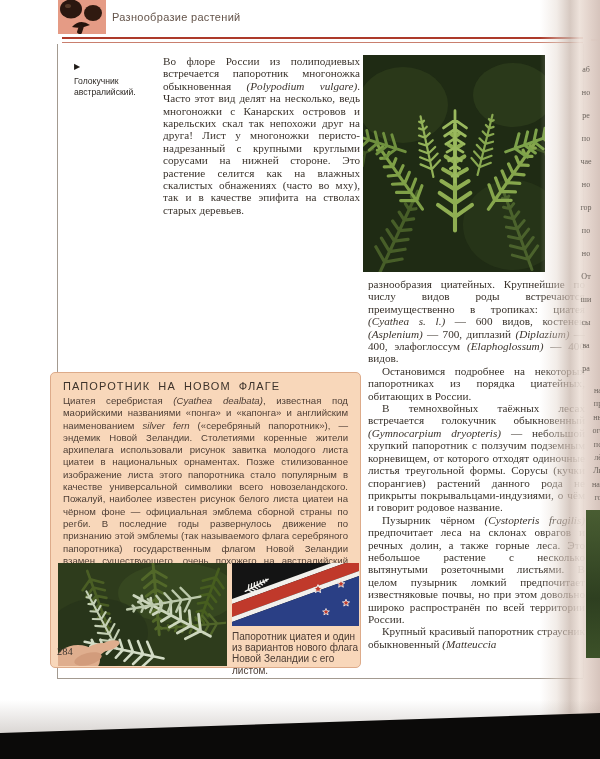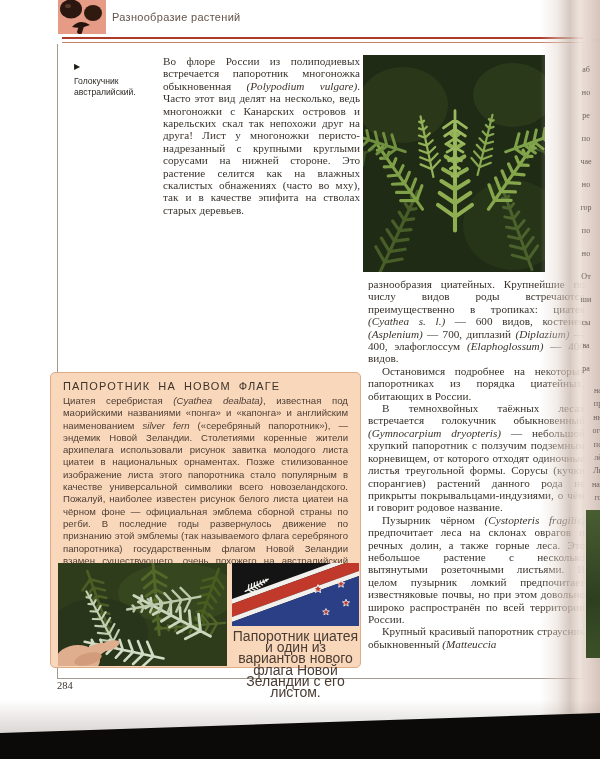--- a/index.html
+++ b/index.html
@@ -33,23 +33,23 @@
   
   .box{position:absolute;left:50px;top:372px;width:311px;height:296px;background:#f8d7ba;
        border:1px solid #ddab8a;border-radius:5px;box-sizing:border-box;}
   .box-title{margin:7px 12px 3px 12px;font-family:"Liberation Sans",sans-serif;font-size:11px;
              color:#3d332b;letter-spacing:1.1px;word-spacing:4px;}
   .box-body{margin:0;padding:0 12px;font-family:"Liberation Sans",sans-serif;font-size:9.6px;
             line-height:12.3px;color:#4d3e35;text-align:justify;}
   .box-fern{position:absolute;left:7px;top:190px;width:169px;height:103px;}
   .box-flag{position:absolute;left:181px;top:190px;width:127px;height:63px;}
   .box-cap{position:absolute;left:181px;top:258px;width:127px;font-family:"Liberation Sans",sans-serif;
-           font-size:14px;line-height:11.2px;color:#4a3b33;text-align:center;}
-  
-  .pagenum{position:absolute;left:57px;top:646px;font-size:10.5px;color:#3a332c;margin-top:34px;}
+           font-size:10px;line-height:11.2px;color:#4a3b33;}
+  
+  .pagenum{position:absolute;left:57px;top:646px;font-size:10.5px;color:#3a332c;}
   
   .gutter{position:absolute;left:540px;top:0;width:60px;height:759px;z-index:2;
      background:linear-gradient(to right,
        rgba(246,242,235,0) 0%, rgba(226,213,203,.45) 28%, rgba(203,186,176,.78) 50%,
        rgba(236,224,216,.92) 66%, rgba(226,210,202,.97) 82%, rgba(214,196,188,1) 100%);}
   .frags{position:absolute;z-index:3;width:26px;font-size:8px;color:#6b635c;
          filter:blur(.5px);font-family:"Liberation Serif",serif;text-align:center;}
   #frags-top{left:573px;top:58px;}
   #frags-top .frag{display:block;line-height:23px;}
   #frags-low{left:585px;top:384px;}

